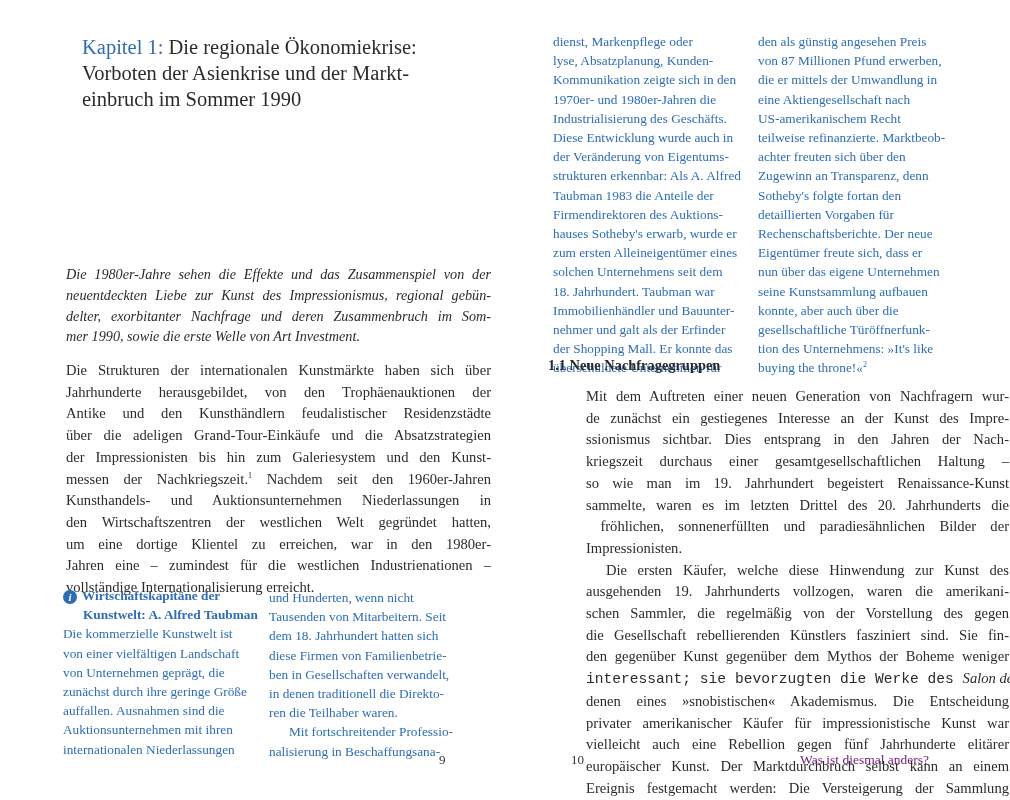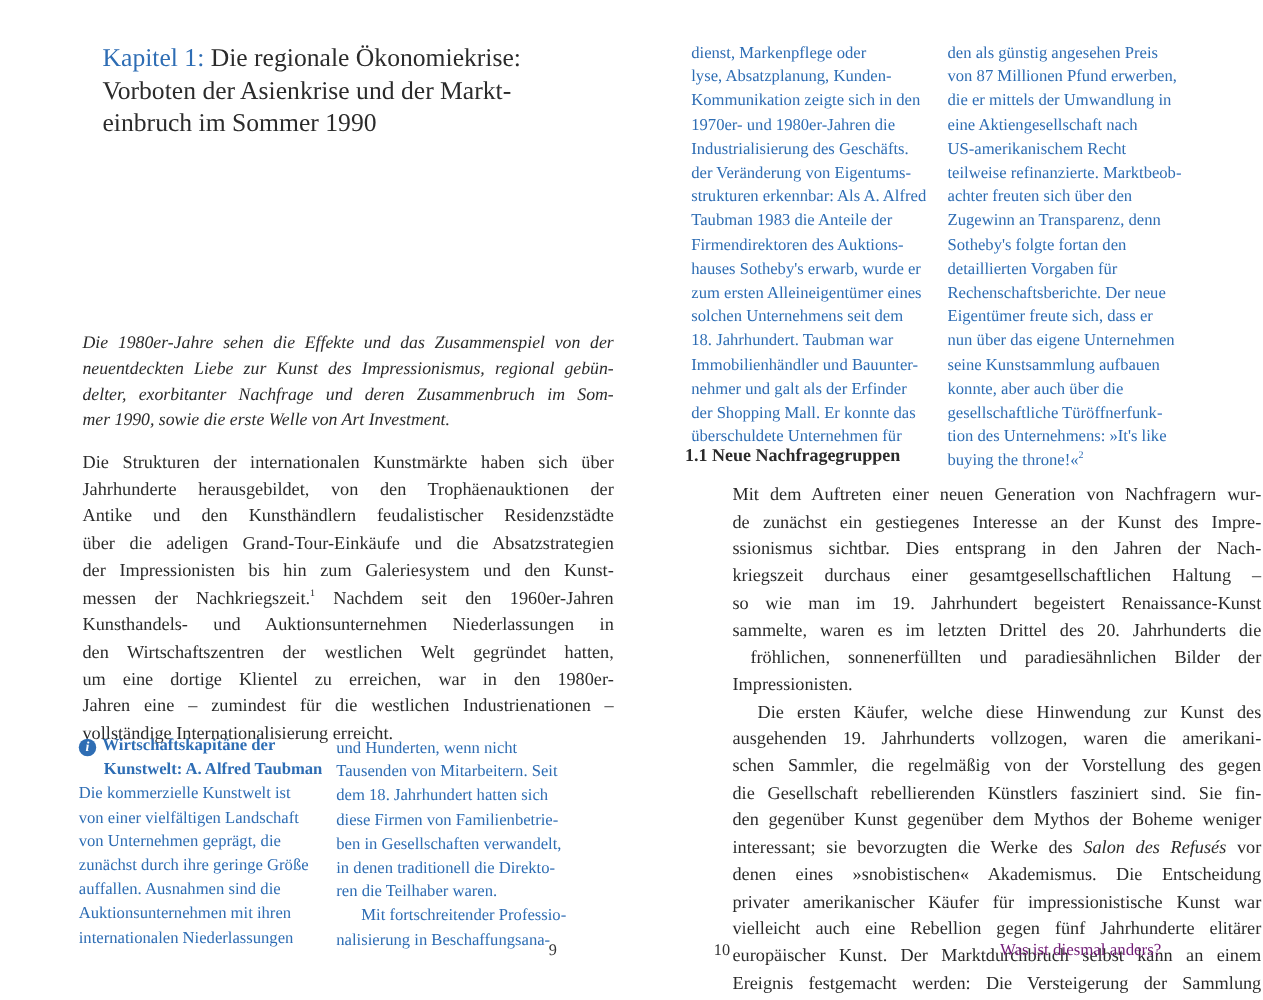--- a/index.html
+++ b/index.html
@@ -130,20 +130,21 @@
   <span class="page-number pn-left">9</span>
 </div>
 
 <div class="page-right-content">
   <div class="box-col box-col-3">
     <span class="ln">dienst, Markenpflege oder</span>
     <span class="ln">lyse, Absatzplanung, Kunden-</span>
     <span class="ln">Kommunikation zeigte sich in den</span>
     <span class="ln">1970er- und 1980er-Jahren die</span>
     <span class="ln">Industrialisierung des Geschäfts.</span>
+    <span class="ln">Diese Entwicklung wurde auch in</span>
     <span class="ln">der Veränderung von Eigentums-</span>
     <span class="ln">strukturen erkennbar: Als A. Alfred</span>
     <span class="ln">Taubman 1983 die Anteile der</span>
     <span class="ln">Firmendirektoren des Auktions-</span>
     <span class="ln">hauses Sotheby's erwarb, wurde er</span>
     <span class="ln">zum ersten Alleineigentümer eines</span>
     <span class="ln">solchen Unternehmens seit dem</span>
     <span class="ln">18. Jahrhundert. Taubman war</span>
     <span class="ln">Immobilienhändler und Bauunter-</span>
     <span class="ln">nehmer und galt als der Erfinder</span>
@@ -181,21 +182,21 @@
     <span class="ln">kriegszeit durchaus einer gesamtgesellschaftlichen Haltung –</span>
     <span class="ln">so wie man im 19. Jahrhundert begeistert Renaissance-Kunst</span>
     <span class="ln">sammelte, waren es im letzten Drittel des 20. Jahrhunderts die</span>
     <span class="ln" style="white-space:pre;"> fröhlichen, sonnenerfüllten und paradiesähnlichen Bilder der</span>
     <span class="ln last">Impressionisten.</span>
     <span class="ln indent">Die ersten Käufer, welche diese Hinwendung zur Kunst des</span>
     <span class="ln">ausgehenden 19. Jahrhunderts vollzogen, waren die amerikani-</span>
     <span class="ln">schen Sammler, die regelmäßig von der Vorstellung des gegen</span>
     <span class="ln">die Gesellschaft rebellierenden Künstlers fasziniert sind. Sie fin-</span>
     <span class="ln">den gegenüber Kunst gegenüber dem Mythos der Boheme weniger</span>
-    <span class="ln"><span style="white-space:pre;">interessant; sie bevorzugten die Werke des </span><em class="title">Salon des Refusés</em><span style="white-space:pre;"> vor</span></span>
+    <span class="ln"><span style="white-space:pre;font-family:Liberation Mono, monospace;">interessant; sie bevorzugten die Werke des </span><em class="title">Salon des Refusés</em><span style="white-space:pre;"> vor</span></span>
     <span class="ln">denen eines »snobistischen« Akademismus. Die Entscheidung</span>
     <span class="ln">privater amerikanischer Käufer für impressionistische Kunst war</span>
     <span class="ln">vielleicht auch eine Rebellion gegen fünf Jahrhunderte elitärer</span>
     <span class="ln">europäischer Kunst. Der Marktdurchbruch selbst kann an einem</span>
     <span class="ln">Ereignis festgemacht werden: Die Versteigerung der Sammlung</span>
   </div>
 
   <span class="page-number pn-right">10</span>
   <span class="running-head">Was ist diesmal anders?</span>
 </div>

